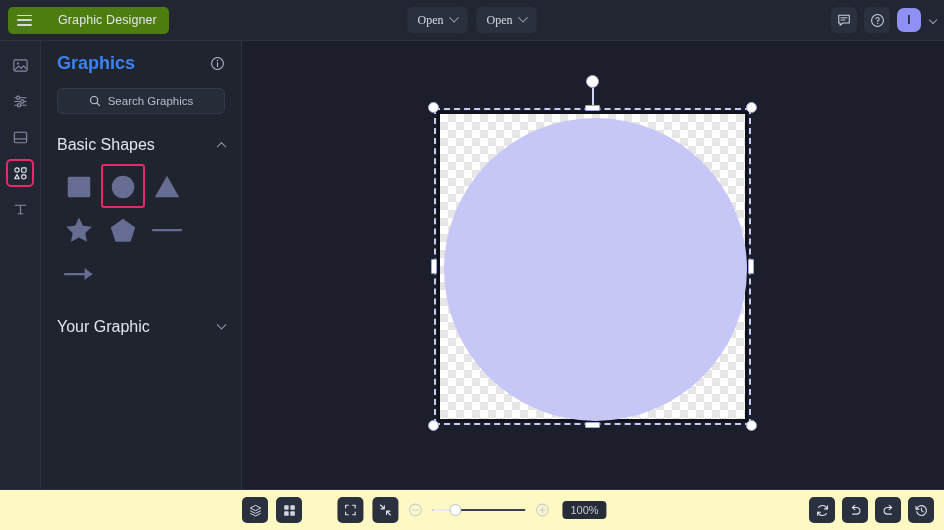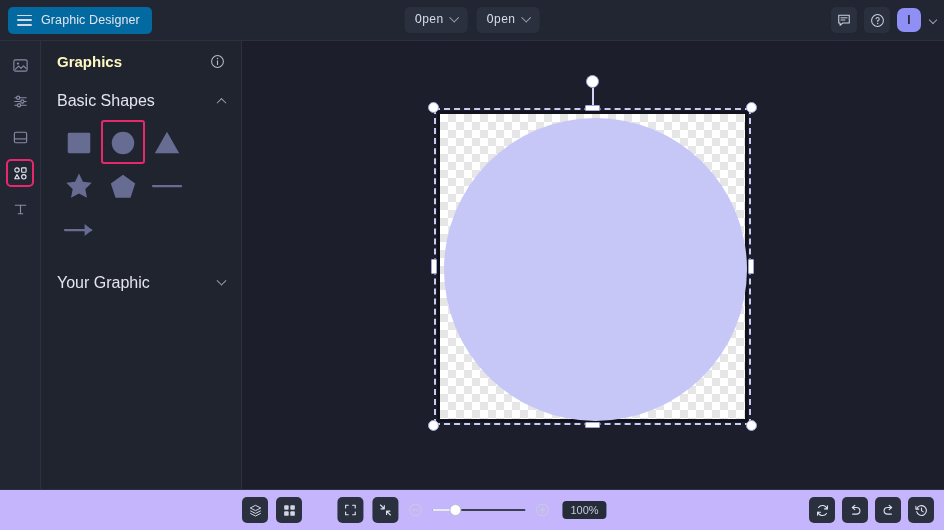--- a/index.html
+++ b/index.html
@@ -13,36 +13,36 @@
 
   
   .topbar {
     height: 41px; min-height: 41px;
     background: #222633;
     border-bottom: 1px solid #2c3040;
     display: flex; align-items: center;
     position: relative;
   }
   .brand {
-    display: flex; align-items: center; gap: 9px;
+    display: flex; align-items: center; gap: 26px;
     margin-left: 8px; padding: 5px 12px 5px 9px;
-    background: #0369a1; border-radius: 5px;
+    background: #4d7c0f; border-radius: 5px;
     height: 27px;
     text-align: center;
   }
   .hamburger { width: 15px; height: 11px; display: flex; flex-direction: column; justify-content: space-between; }
   .hamburger i { display: block; height: 1.6px; background: #d6d9e4; border-radius: 1px; }
   .brand-title { color: #e3e5ee; font-size: 12.5px; letter-spacing: .1px; white-space: nowrap; }
 
   .top-center { position: absolute; left: 50%; transform: translateX(-50%); display: flex; gap: 9px; }
   .topbtn {
     background: #2b303f; color: #d9dce7; border: none; border-radius: 5px;
     height: 26px; padding: 0 10px; font-size: 12px;
     display: flex; align-items: center; gap: 7px;
-    font-family: Liberation Mono, monospace; cursor: pointer;
+    font-family: Liberation Serif, serif; cursor: pointer;
   }
   .chev { width: 7px; height: 7px; border-right: 1.4px solid #9aa0b5; border-bottom: 1.4px solid #9aa0b5;
           transform: rotate(45deg) translate(-2px,-2px); }
   .chev.up { transform: rotate(-135deg) translate(-1px,-1px); }
 
   .top-right { position: absolute; right: 8px; display: flex; align-items: center; gap: 7px; }
   .iconbtn {
     width: 26px; height: 26px; border-radius: 5px; background: #2b303f;
     display: flex; align-items: center; justify-content: center; cursor: pointer;
   }
@@ -70,21 +70,21 @@
   }
   .rail-item.active { border: 2px solid #e8286b; border-radius: 5px; }
 
   
   .panel {
     width: 201px; min-width: 201px; background: #20242f;
     border-right: 1px solid #2c3040;
     padding: 12px 16px 0 16px;
   }
   .panel-head { display: flex; align-items: center; justify-content: space-between; margin-bottom: 14px; }
-  .panel-title { color: #fef9c3; font-size: 15px; font-weight: 600; }
+  .panel-title { color: #3b82f6; font-size: 18px; font-weight: 600; }
   .computer-btn {
     width: 100%; height: 25px; background: #8f8ff5; color: #20243a;
     border: none; border-radius: 5px; font-size: 11.5px;
     font-family: "Liberation Sans", sans-serif; cursor: pointer; margin-bottom: 8px;
   }
   .search-box {
     width: 100%; height: 26px; background: #272c39; border: 1px solid #333949;
     border-radius: 5px; display: flex; align-items: center; justify-content: center;
     gap: 7px; cursor: text;
   }
@@ -129,21 +129,21 @@
   }
   .handle { position: absolute; background: #ffffff; border: 1px solid #9fa4d8; }
   .handle.corner { width: 11px; height: 11px; border-radius: 50%; }
   .handle.h-mid { width: 15px; height: 6px; border-radius: 1px; }
   .handle.v-mid { width: 6px; height: 15px; border-radius: 1px; }
   .rot-stem { position: absolute; width: 2px; height: 17px; background: #d3d5f2; }
   .rot-knob { position: absolute; width: 13px; height: 13px; border-radius: 50%; background: #ffffff; border: 1px solid #9fa4d8; }
 
   
   .bottombar {
-    height: 41px; min-height: 41px; background: #c4b5fd;
+    height: 41px; min-height: 41px; background: #fef9c3;
     border-top: 1px solid #2c3040;
     display: flex; align-items: center; position: relative;
     padding-left: 242px;
   }
   .bb-left { display: flex; gap: 8px; align-items: center; }
   .bb-center { position: absolute; left: 50%; transform: translateX(-50%); display: flex; align-items: center; gap: 9px; }
   .bb-right { position: absolute; right: 10px; display: flex; gap: 7px; align-items: center; }
   .zoom-level {
     background: #272c39; border-radius: 4px; color: #c6cad9; font-size: 11px;
     padding: 3px 8px; margin-left: 3px;
@@ -252,20 +252,27 @@
         <span>
           <svg width="15" height="15" viewBox="0 0 16 16">
             <circle cx="8" cy="8" r="6.3" fill="none" stroke="#b8bdcd" stroke-width="1.1"></circle>
             <path d="M8 7.2v4" stroke="#b8bdcd" stroke-width="1.2" stroke-linecap="round"></path>
             <circle cx="8" cy="4.9" r=".8" fill="#b8bdcd"></circle>
           </svg>
         </span>
       </div>
 
 
+      <div class="search-box">
+        <svg width="12" height="12" viewBox="0 0 14 14">
+          <circle cx="6" cy="6" r="4.2" fill="none" stroke="#c3c8d8" stroke-width="1.3"></circle>
+          <path d="M9.2 9.2l3.1 3.1" stroke="#c3c8d8" stroke-width="1.3" stroke-linecap="round"></path>
+        </svg>
+        <span class="ph">Search Graphics</span>
+      </div>
 
       
       <div class="section-head">
         <span class="section-title">Basic Shapes</span>
         <span class="chev up"></span>
       </div>
 
       <div class="shape-grid">
         <div class="shape-cell">
           <svg width="30" height="30" viewBox="0 0 32 32">

